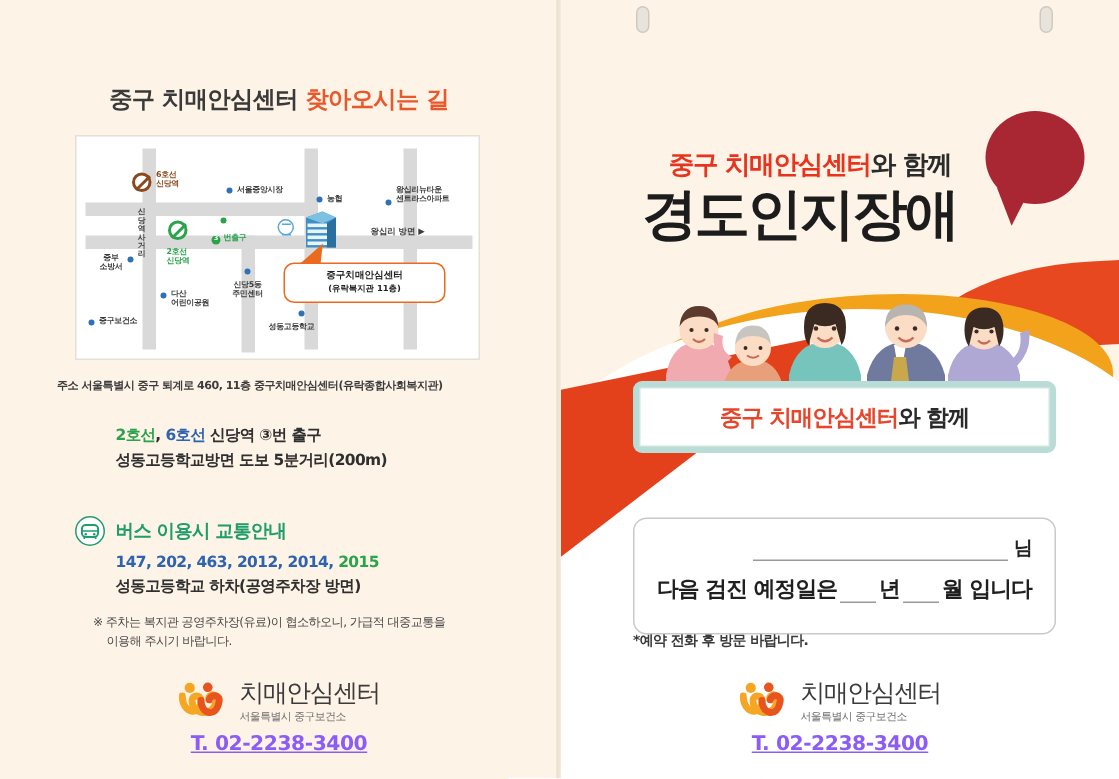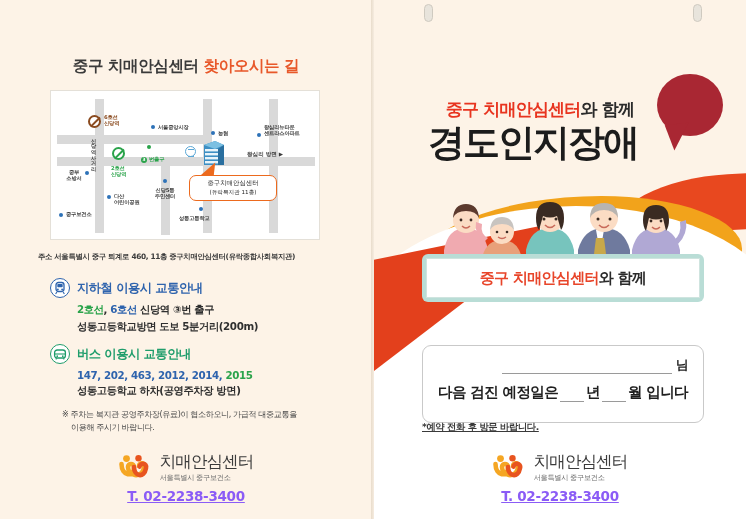--- a/index.html
+++ b/index.html
@@ -59,23 +59,23 @@
     line-height:6px; font-weight:bold;
   }
   #vertroad-label {
     position:absolute; font-size:5.2px; font-weight:bold; color:#3b3b3b;
     writing-mode:vertical-rl; letter-spacing:0.4px; white-space:nowrap;
   }
   #building {
     position:absolute; left:150px; top:48px; width:26px; height:30px;
   }
   #callout {
-    position:absolute; left:138px; top:84px; width:88px; padding:3px 2px 4px;
+    position:absolute; left:138px; top:84px; width:108px; padding:3px 2px 4px;
     border:1.5px solid #ec6a1e; border-radius:7px; background:#fff;
-    text-align:center; font-size:6.4px; font-weight:normal; color:#222; line-height:1.35;
+    text-align:center; font-size:6.4px; font-weight:bold; color:#222; line-height:1.35;
   }
   #callout .sub { font-size:5.6px; }
   #callout-tail {
     position:absolute; left:152px; top:70px; width:0; height:0;
     border-left:9px solid transparent; border-right:5px solid transparent;
     border-bottom:18px solid #ec6a1e; transform:rotate(22deg);
   }
   .metro-ico {
     position:absolute; width:11px; height:11px; border-radius:50%;
     border:1.2px solid #5aa7d6; background:#fff;
@@ -207,21 +207,21 @@
     font-size:12.5px; font-weight:bold; color:#222; letter-spacing:-0.5px;
   }
   .ul-long { display:inline-block; width:170px; border-bottom:1px solid #9a9a9a; height:13px; margin-right:4px; }
   #card-row2 {
     margin-top:9px; font-size:14.5px; font-weight:bold; color:#1f1f1f;
     letter-spacing:-0.6px; display:flex; align-items:flex-end; white-space:nowrap;
   }
   .ul-short { display:inline-block; width:40px; border-bottom:1px solid #9a9a9a; height:14px; margin:0 2px; }
   #card-note {
     position:absolute; left:48px; top:421px; width:282px;
-    font-size:9.3px; color:#3a3a3a; letter-spacing:-0.4px; font-weight:bold;text-decoration:underline;
+    font-size:9.3px; color:#3a3a3a; letter-spacing:-0.4px; font-weight:bold;
   }
 </style>
 </head>
 <body>
 
 <div id="page">
 
   <div id="left-panel">
 
     <div id="left-title">
@@ -309,33 +309,20 @@
         <span class="sub">(유락복지관 11층)</span>
       </div>
 
       <div class="dot" style="left:148px; top:116px;"></div>
       <div class="mlabel" style="left:128px; top:124px;">성동고등학교</div>
     </div>
 
     <div id="address">주소 서울특별시 중구 퇴계로 460, 11층 중구치매안심센터(유락종합사회복지관)</div>
 
     <div class="tblock" style="top:278px;">
-      <div class="tb-head">
-        <span class="circ-ico">
-          <svg width="18" height="18" viewBox="0 0 18 18" xmlns="http://www.w3.org/2000/svg">
-            <rect x="5" y="3.5" width="8" height="9" rx="2.4" fill="none" stroke="#2e63ad" stroke-width="1.3"></rect>
-            <rect x="6.3" y="5" width="5.4" height="3.2" rx="0.8" fill="#2e63ad"></rect>
-            <circle cx="6.9" cy="10.4" r="0.9" fill="#2e63ad"></circle>
-            <circle cx="11.1" cy="10.4" r="0.9" fill="#2e63ad"></circle>
-            <line x1="6" y1="13" x2="4.6" y2="14.8" stroke="#2e63ad" stroke-width="1.1"></line>
-            <line x1="12" y1="13" x2="13.4" y2="14.8" stroke="#2e63ad" stroke-width="1.1"></line>
-          </svg>
-        </span>
-        <span class="tb-title">지하철 이용시 교통안내</span>
-      </div>
       <div class="tb-line1">
         <span class="c-green">2호선</span><span class="c-dark">, </span><span class="c-blue">6호선</span><span class="c-dark"> 신당역 ③번 출구</span>
       </div>
       <div class="tb-line2">성동고등학교방면 도보 5분거리(200m)</div>
     </div>
 
     <div class="tblock" style="top:344px;">
       <div class="tb-head">
         <span class="circ-ico bus">
           <svg width="18" height="18" viewBox="0 0 18 18" xmlns="http://www.w3.org/2000/svg">

